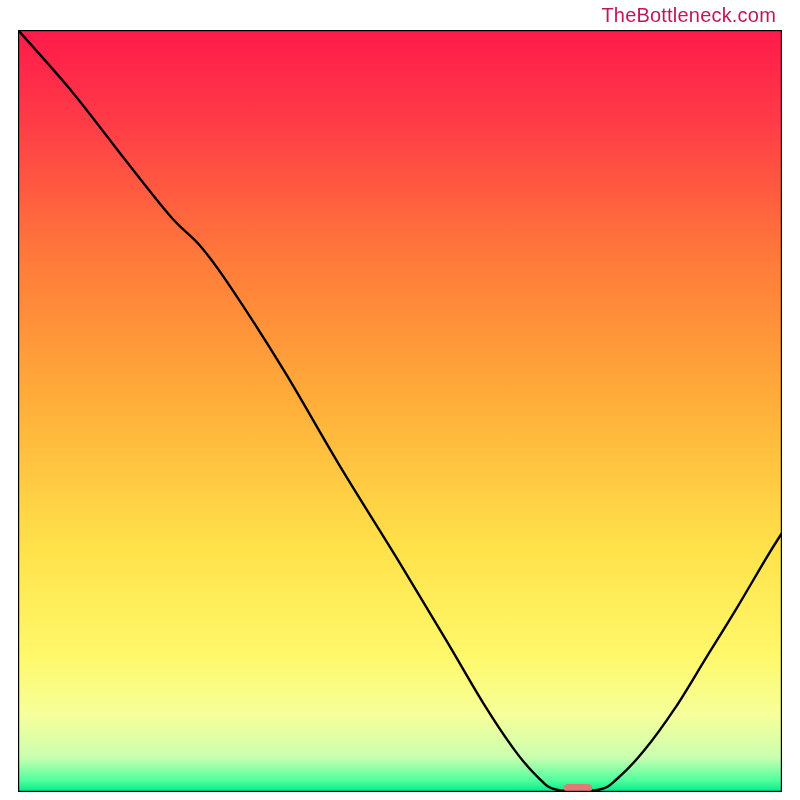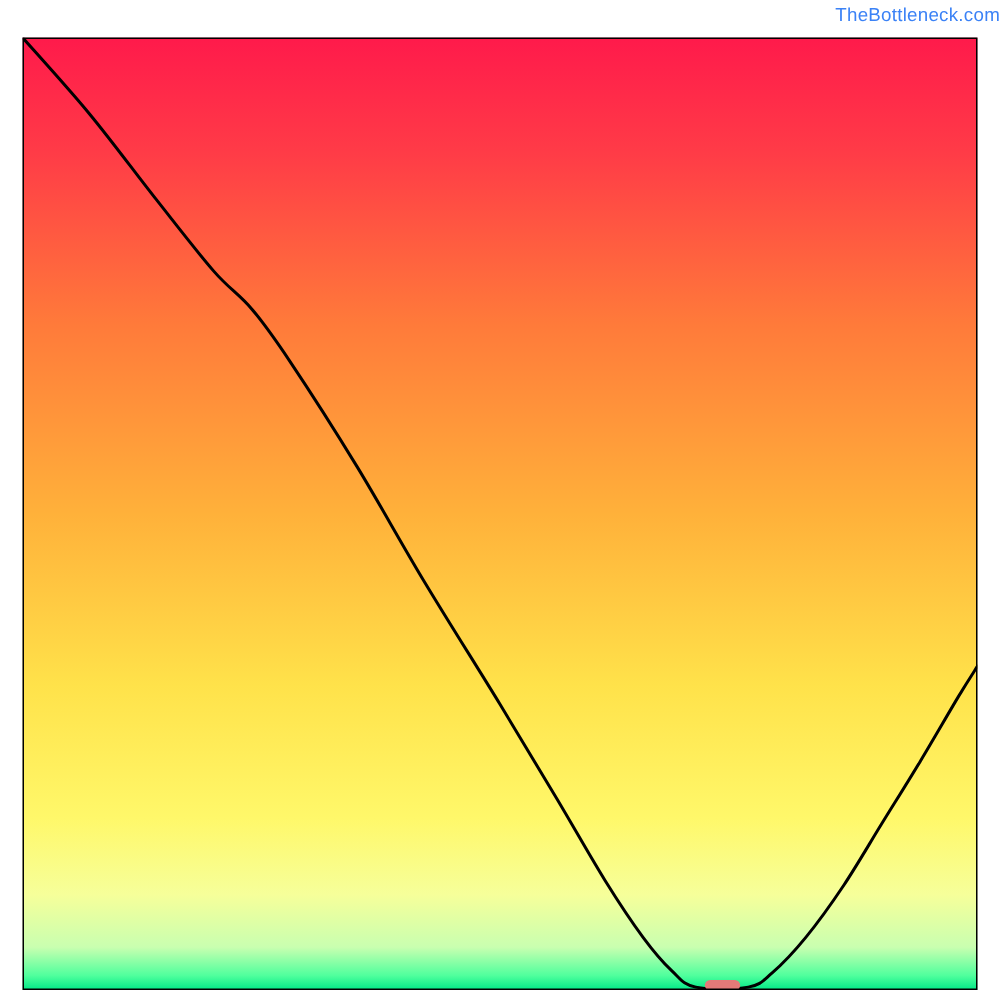--- a/index.html
+++ b/index.html
@@ -8,23 +8,23 @@
     width: 800px;
     height: 800px;
     background: #fff;
     font-family: Arial, Helvetica, sans-serif;
     position: relative;
     overflow: hidden;
   }
   .attribution {
     position: absolute;
     top: 4px;
-    right: 0;
-    color: #3b82f6;
-    font-size: 15px;
+    right: 24px;
+    color: #be185d;
+    font-size: 20px;
     font-weight: 500;
     letter-spacing: 0.2px;
   }
   .plot {
     position: absolute;
     top: 30px;
     left: 18px;
     width: 764px;
     height: 762px;
   }

